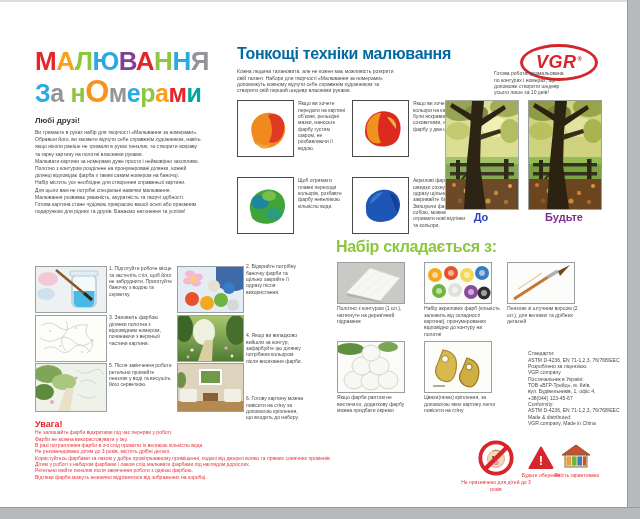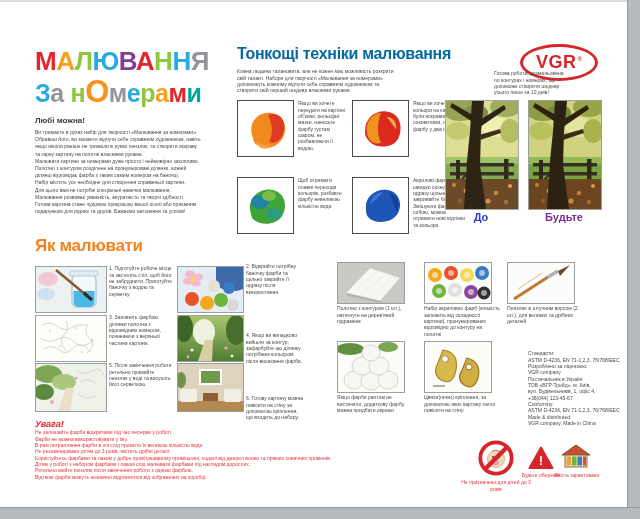--- a/index.html
+++ b/index.html
@@ -13,52 +13,52 @@
   
   .t{font-size:7px;line-height:8.8px;color:#4a4a4a;transform:scale(.72);transform-origin:0 0;
      width:138.9%;white-space:pre-line;}
   .lh-lg{line-height:10px;}
   .t-red{color:#e8343a;}
   .t-center{text-align:center;}
   .hd{font-weight:bold;letter-spacing:-.3px;}
   .h-blue{color:#0369a1;font-size:16px;}
   .h-orange{color:#f58220;font-size:17px;}
   .h-green{color:#8dc63f;font-size:16px;}
-  .h-red{color:#e8222d;font-size:9px;letter-spacing:0;font-style:italic;}
+  .h-red{color:#e8222d;font-size:9px;letter-spacing:0;}
   .mini-hd{font-size:8px;font-weight:bold;color:#3a3a3a;}
   
   #logo1 span,#logo2 span{font-weight:bold;}
   #logo1 span{font-size:26px;letter-spacing:-.5px;}
   #logo2 span{font-size:25px;letter-spacing:-.5px;}
   #logo2 span.big{font-size:31px;}
   #logo2 span.gap{margin-left:7px;}
   .img{border:1px solid #9aa0a0;background:#fff;overflow:hidden;}
   .sq{width:55px;height:55px;border:1.3px solid #4a4a4a;background:#fff;}
   .lbl{font-weight:bold;font-size:11px;text-align:center;}
   .lbl-before{color:#2b3fc0;}
   .lbl-after{color:#7d2f92;}
   
   .vgr{left:520px;top:44px;width:72px;height:31px;border:3.5px solid #d6262c;border-radius:50%;
        display:flex;align-items:center;justify-content:center;}
-  .vgr span{color:#d6262c;font-weight:900;font-size:18px;letter-spacing:.5px;}
+  .vgr span{color:#d6262c;font-weight:900;font-style:italic;font-size:18px;letter-spacing:.5px;}
   .vgr sup{color:#d6262c;font-size:6px;font-weight:bold;margin-left:1px;margin-top:-8px;}
   svg{display:block;}
 </style>
 </head>
 <body>
 
 <div id="page">
   <div class="abs edge-top"></div>
 
   <div class="abs" style="left:35px;top:46px;">
     <div id="logo1"><span style="color: rgb(229, 37, 43);">М</span><span style="color: rgb(249, 160, 27);">А</span><span style="color: rgb(141, 198, 63);">Л</span><span style="color: rgb(41, 171, 226);">Ю</span><span style="color: rgb(127, 63, 152);">В</span><span style="color: rgb(229, 37, 43);">А</span><span style="color: rgb(141, 198, 63);">Н</span><span style="color: rgb(41, 171, 226);">Н</span><span style="color: rgb(147, 149, 152);">Я</span></div>
     <div id="logo2" style="margin-top:-3px;"><span style="color: rgb(41, 171, 226);">З</span><span style="color: rgb(147, 149, 152);">а</span><span class="gap" style="color: rgb(141, 198, 63);">н</span><span class="big" style="color: rgb(247, 148, 30);">О</span><span style="color: rgb(147, 149, 152);">м</span><span style="color: rgb(41, 171, 226);">е</span><span style="color: rgb(141, 198, 63);">р</span><span style="color: rgb(249, 160, 27);">а</span><span style="color: rgb(229, 37, 43);">м</span><span style="color: rgb(0, 167, 157);">и</span></div>
   </div>
 
-  <div class="abs mini-hd" style="left:35px;top:116px;">Любі можна!</div>
+  <div class="abs mini-hd" style="left:35px;top:116px;">Любі друзі!</div>
   <div class="abs" style="left:35px;top:129px;width:202px;height:98px;overflow:hidden;">
     <div class="t lh-lg">Ви тримаєте в руках набір для творчості «Малювання за номерами».
 Обравши його, ви зможете відчути себе справжнім художником, навіть
 якщо ніколи раніше не тримали в руках пензлик, та створити яскраву
 та гарну картину на полотні власними руками.
 Малювати картини за номерами дуже просто і неймовірно захопливо.
 Полотно з контуром розділене на пронумеровані ділянки, кожній
 ділянці відповідає фарба з таким самим номером на баночці.
 Набір містить усе необхідне для створення справжньої картини.
 Для цього вам не потрібні спеціальні навички малювання.
@@ -192,21 +192,20 @@
         <circle cx="28" cy="96" r="1.6" fill="#e0ab52"></circle>
       <path d="M26 0 L24 30 L21 60 L18 108 L40 108 L34 64 L35 30 L38 0 Z" fill="#2c2212"></path>
       <path d="M30 16 L6 2 L4 6 L28 22 Z" fill="#2c2212"></path>
       <path d="M32 20 L58 4 L60 8 L34 26 Z" fill="#2c2212"></path>
       <path d="M33 34 L54 28 L55 32 L34 39 Z" fill="#3a2d18"></path>
     </svg>
   </div>
   <div class="abs lbl lbl-before" style="left:445px;top:211px;width:72px;">До</div>
   <div class="abs lbl lbl-after" style="left:528px;top:211px;width:72px;">Будьте</div>
 
-  <div class="abs hd h-orange" style="left:35px;top:236px;">Як малювати</div>
 
   <div class="abs img" style="left:35px;top:266px;width:70px;height:45px;">
     <svg viewBox="0 0 70 45" width="70" height="45">
       <rect width="70" height="45" fill="#eef1f2"></rect>
       <ellipse cx="12" cy="12" rx="10" ry="7" fill="#f3c9d6"></ellipse>
       <ellipse cx="10" cy="27" rx="9" ry="6" fill="#cfe0ee"></ellipse>
       <rect x="36" y="8" width="24" height="32" rx="5" fill="#f2fafc" stroke="#b5cdd6" stroke-width="1.5"></rect>
       <path d="M37.5 24 h21 v11 a5 5 0 0 1 -5 5 h-11 a5 5 0 0 1 -5 -5 Z" fill="#49b9e8"></path>
       <rect x="34" y="4" width="28" height="5" rx="2" fill="#dfeef4" stroke="#b5cdd6" stroke-width="1"></rect>
       <line x1="20" y1="3" x2="50" y2="28" stroke="#8a5a2a" stroke-width="2.5"></line>
@@ -314,20 +313,21 @@
   <div class="abs" style="left:246px;top:264px;width:58px;height:58px;overflow:hidden;">
     <div class="t">2. Відкрийте потрібну баночку фарби та щільно закрийте її одразу після використання.</div>
   </div>
   <div class="abs" style="left:246px;top:333px;width:58px;height:56px;overflow:hidden;">
     <div class="t">4. Якщо ви випадково вийшли за контур, зафарбуйте цю ділянку потрібним кольором після висихання фарби.</div>
   </div>
   <div class="abs" style="left:246px;top:396px;width:58px;height:44px;overflow:hidden;">
     <div class="t">6. Готову картину можна повісити на стіну за допомогою кріплення, що входить до набору.</div>
   </div>
 
+  <div class="abs hd h-green" style="left:336px;top:238px;">Набір складається з:</div>
 
   <div class="abs img" style="left:337px;top:262px;width:66px;height:40px;">
     <svg viewBox="0 0 66 40" width="66" height="40">
       <rect width="66" height="40" fill="#c9c9c5"></rect>
       <path d="M8 30 L32 5 L62 15 L42 38 Z" fill="#f6f6f2" stroke="#dadad4" stroke-width="1"></path>
       <path d="M8 30 L42 38 L44 40 L10 33 Z" fill="#b2b2ac"></path>
       <g stroke="#e6e6de" stroke-width=".6">
           <line x1="16" y1="28" x2="38" y2="9"></line>
           <line x1="24" y1="31" x2="46" y2="12"></line>
           <line x1="32" y1="34" x2="54" y2="15"></line>

